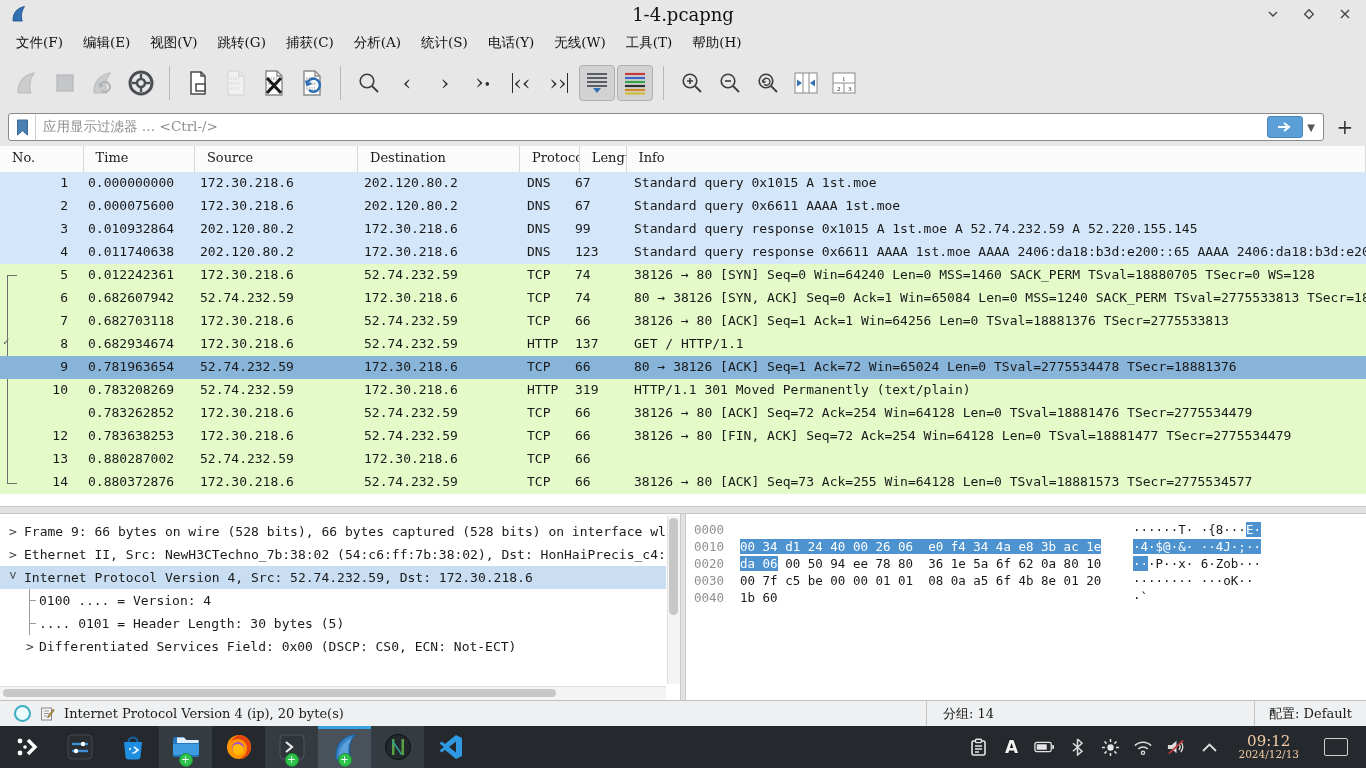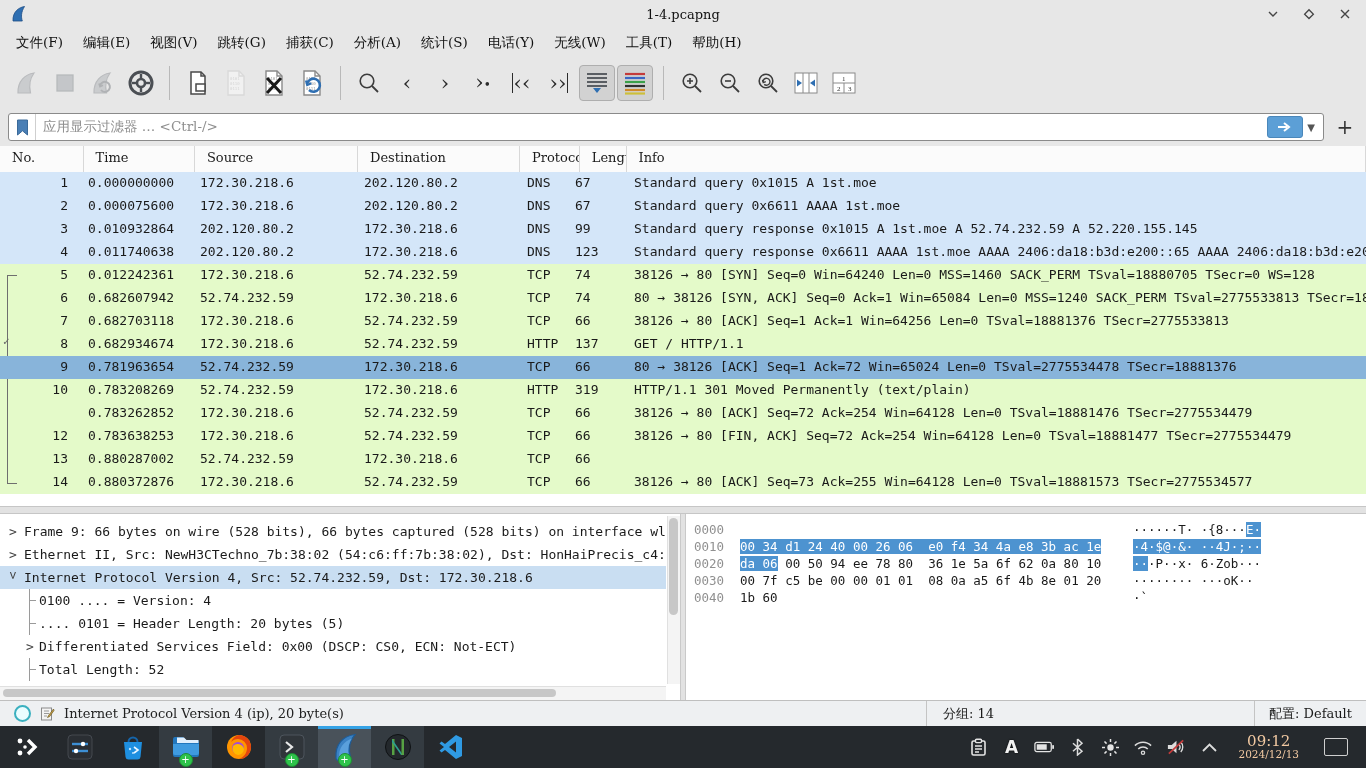--- a/index.html
+++ b/index.html
@@ -1,21 +1,21 @@
 <!DOCTYPE html>
 <html><head>
 <meta charset="utf-8">
 <style>
   html,body{margin:0;padding:0;background:#000;}
   #root{position:relative;width:1366px;height:768px;overflow:hidden;
         font-family:"DejaVu Serif","Liberation Serif",serif;color:#1a1a1a;background:#e7e7e7;}
   
   #titlebar{position:absolute;top:0;left:0;right:0;height:28px;display:flex;align-items:center;}
   #win-icon{margin-left:10px;width:18px;height:18px;}
-  #win-title{position:absolute;left:0;right:0;text-align:center;font-size:13px;color:#111;}
+  #win-title{position:absolute;left:0;right:0;text-align:center;font-size:18px;color:#111;}
   #win-controls{position:absolute;right:14px;top:0;height:28px;display:flex;gap:22px;align-items:center;}
   .winctl{width:14px;height:14px;cursor:default;}
   #menubar{position:absolute;top:28px;left:0;right:0;height:30px;display:flex;align-items:center;padding-left:6px;}
   .menu-item{padding:3px 10px;font-size:13.5px;color:#111;}
   
   #toolbar{position:absolute;top:58px;left:0;right:0;height:50px;display:flex;align-items:center;padding-left:8px;}
   .tb-btn{width:36px;height:36px;display:flex;align-items:center;justify-content:center;border:1px solid transparent;border-radius:4px;background:transparent;padding:0;margin:0 1px;}
   .tb-btn.toggled{background:#d2d2d2;border-color:#aeaeae;}
   .tb-btn.disabled{opacity:.45;}
   .tb-sep{width:1px;height:34px;background:#b9b9b9;margin:0 9px;}
@@ -470,23 +470,22 @@
 
   <div id="hsplit"></div>
 
   <div id="lower">
     <div id="detail">
       <div id="dlines">
           <div class="dline"><span class="exp">&gt;</span><span>Frame 9: 66 bytes on wire (528 bits), 66 bytes captured (528 bits) on interface wl</span></div>
           <div class="dline"><span class="exp">&gt;</span><span>Ethernet II, Src: NewH3CTechno_7b:38:02 (54:c6:ff:7b:38:02), Dst: HonHaiPrecis_c4:</span></div>
           <div class="dline selected"><span class="exp open">&gt;</span><span>Internet Protocol Version 4, Src: 52.74.232.59, Dst: 172.30.218.6</span></div>
           <div class="dline child"><span class="tick"></span><span>0100 .... = Version: 4</span></div>
-          <div class="dline child"><span class="tick"></span><span>.... 0101 = Header Length: 20 bytes (5)</span></div>
+          <div class="dline child"><span class="tick"></span><span>.... 0101 = Header Length: 30 bytes (5)</span></div>
           <div class="dline child"><span class="tick"></span><span class="exp">&gt;</span><span>Differentiated Services Field: 0x00 (DSCP: CS0, ECN: Not-ECT)</span></div>
-          <div class="dline child"><span class="tick"></span><span>Total Length: 52</span></div>
         </div>
       <div id="d-vscroll">
           <div id="d-vthumb"></div>
         </div>
       <div id="d-hscroll">
           <div id="d-hthumb"></div>
         </div>
     </div>
     <div id="vsplit"></div>
     <div id="hexpane">

